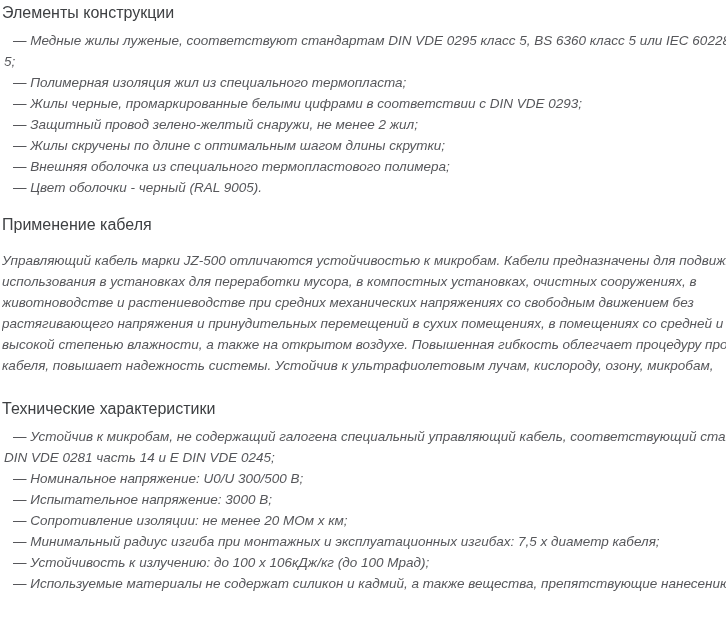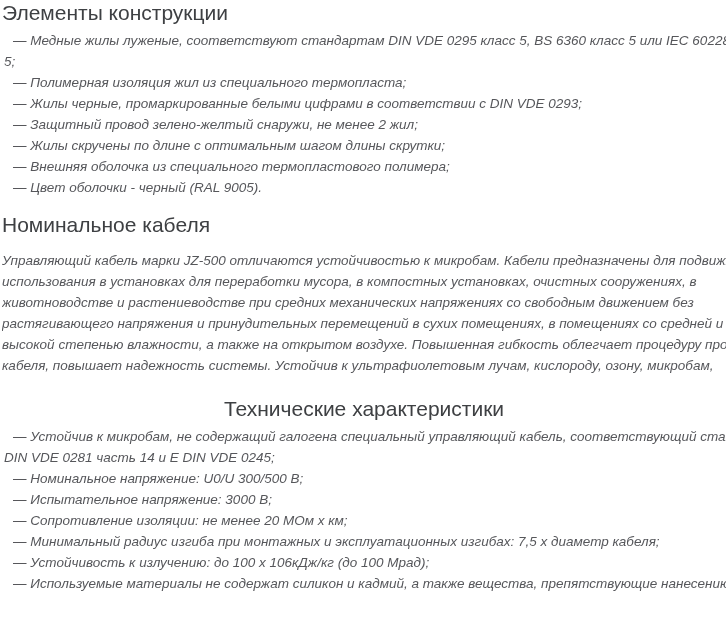--- a/index.html
+++ b/index.html
@@ -14,27 +14,27 @@
     font-family: "Liberation Sans", sans-serif;
   }
   .page {
     padding: 0 2px;
     box-sizing: border-box;
     width: 728px;
   }
   h2.sec-heading {
     font-family: "Liberation Sans", sans-serif;
     font-weight: 400;
-    font-size: 21px;
+    font-size: 16px;
     line-height: 25px;
     color: #3e4043;
     margin: 0;
   }
   .sec-heading.gap-mid { margin-top: 14px; }
-  .sec-heading.gap-big { margin-top: 20px; text-align: center; }
+  .sec-heading.gap-big { margin-top: 20px; }
   .line {
     font-family: "Liberation Sans", sans-serif;
     font-style: italic;
     font-size: 13.5px;
     line-height: 21px;
     color: #56575b;
     white-space: nowrap;
     overflow: hidden;
   }
   .bullet { padding-left: 11px; }
@@ -55,21 +55,21 @@
       <div class="line bullet">— Полимерная изоляция жил из специального термопласта;</div>
       <div class="line bullet">— Жилы черные, промаркированные белыми цифрами в соответствии с DIN VDE 0293;</div>
       <div class="line bullet">— Защитный провод зелено-желтый снаружи, не менее 2 жил;</div>
       <div class="line bullet">— Жилы скручены по длине с оптимальным шагом длины скрутки;</div>
       <div class="line bullet">— Внешняя оболочка из специального термопластового полимера;</div>
       <div class="line bullet">— Цвет оболочки - черный (RAL 9005).</div>
     </div>
   </section>
 
   <section>
-    <h2 class="sec-heading gap-mid">Номинальное кабеля</h2>
+    <h2 class="sec-heading gap-mid">Применение кабеля</h2>
     <div class="para">
       <div class="line">Управляющий кабель марки JZ-500 отличаются устойчивостью к микробам. Кабели предназначены для подвижного</div>
       <div class="line">использования в установках для переработки мусора, в компостных установках, очистных сооружениях, в</div>
       <div class="line">животноводстве и растениеводстве при средних механических напряжениях со свободным движением без</div>
       <div class="line">растягивающего напряжения и принудительных перемещений в сухих помещениях, в помещениях со средней и</div>
       <div class="line">высокой степенью влажности, а также на открытом воздухе. Повышенная гибкость облегчает процедуру прокладки</div>
       <div class="line">кабеля, повышает надежность системы. Устойчив к ультрафиолетовым лучам, кислороду, озону, микробам,</div>
     </div>
   </section>
 

